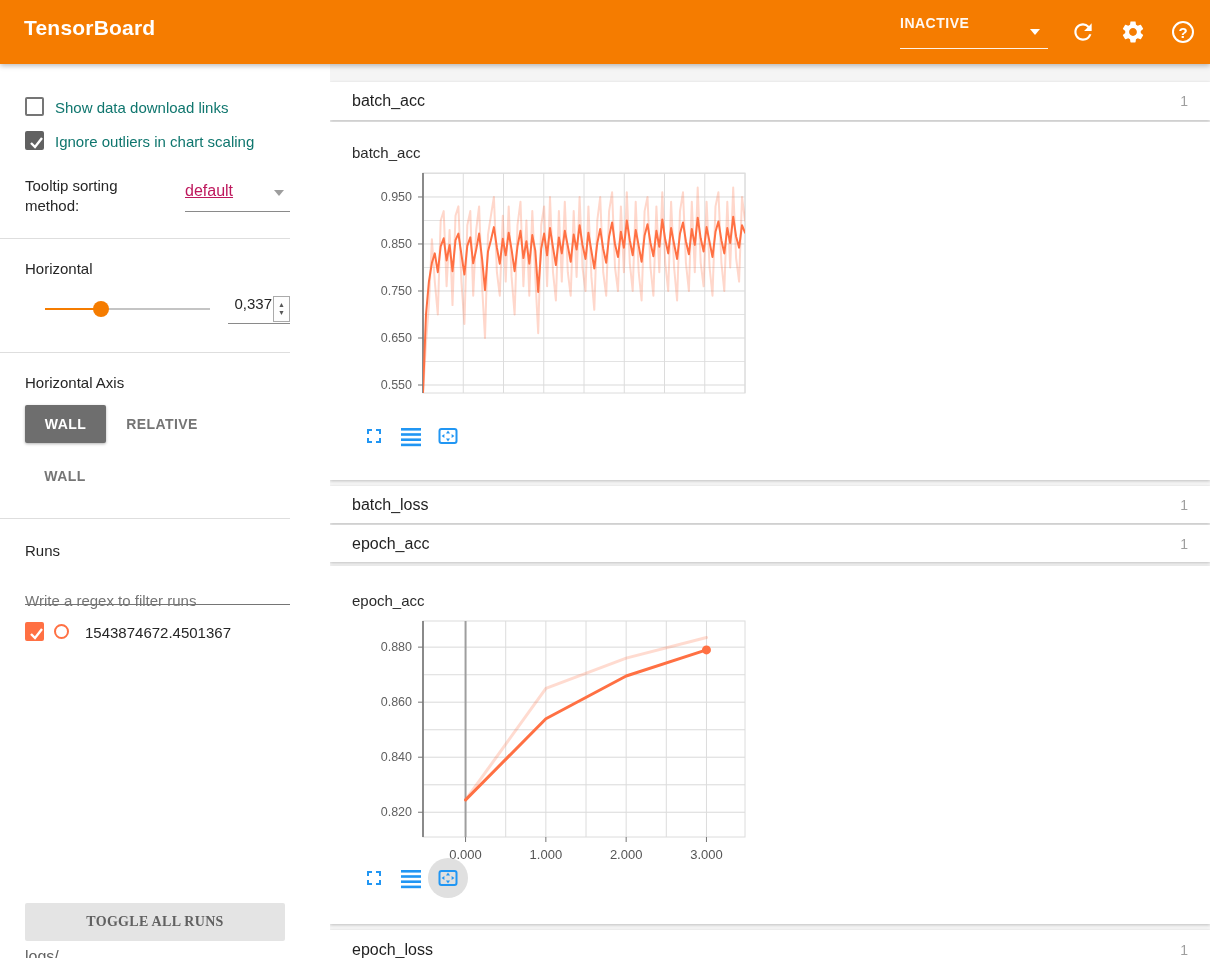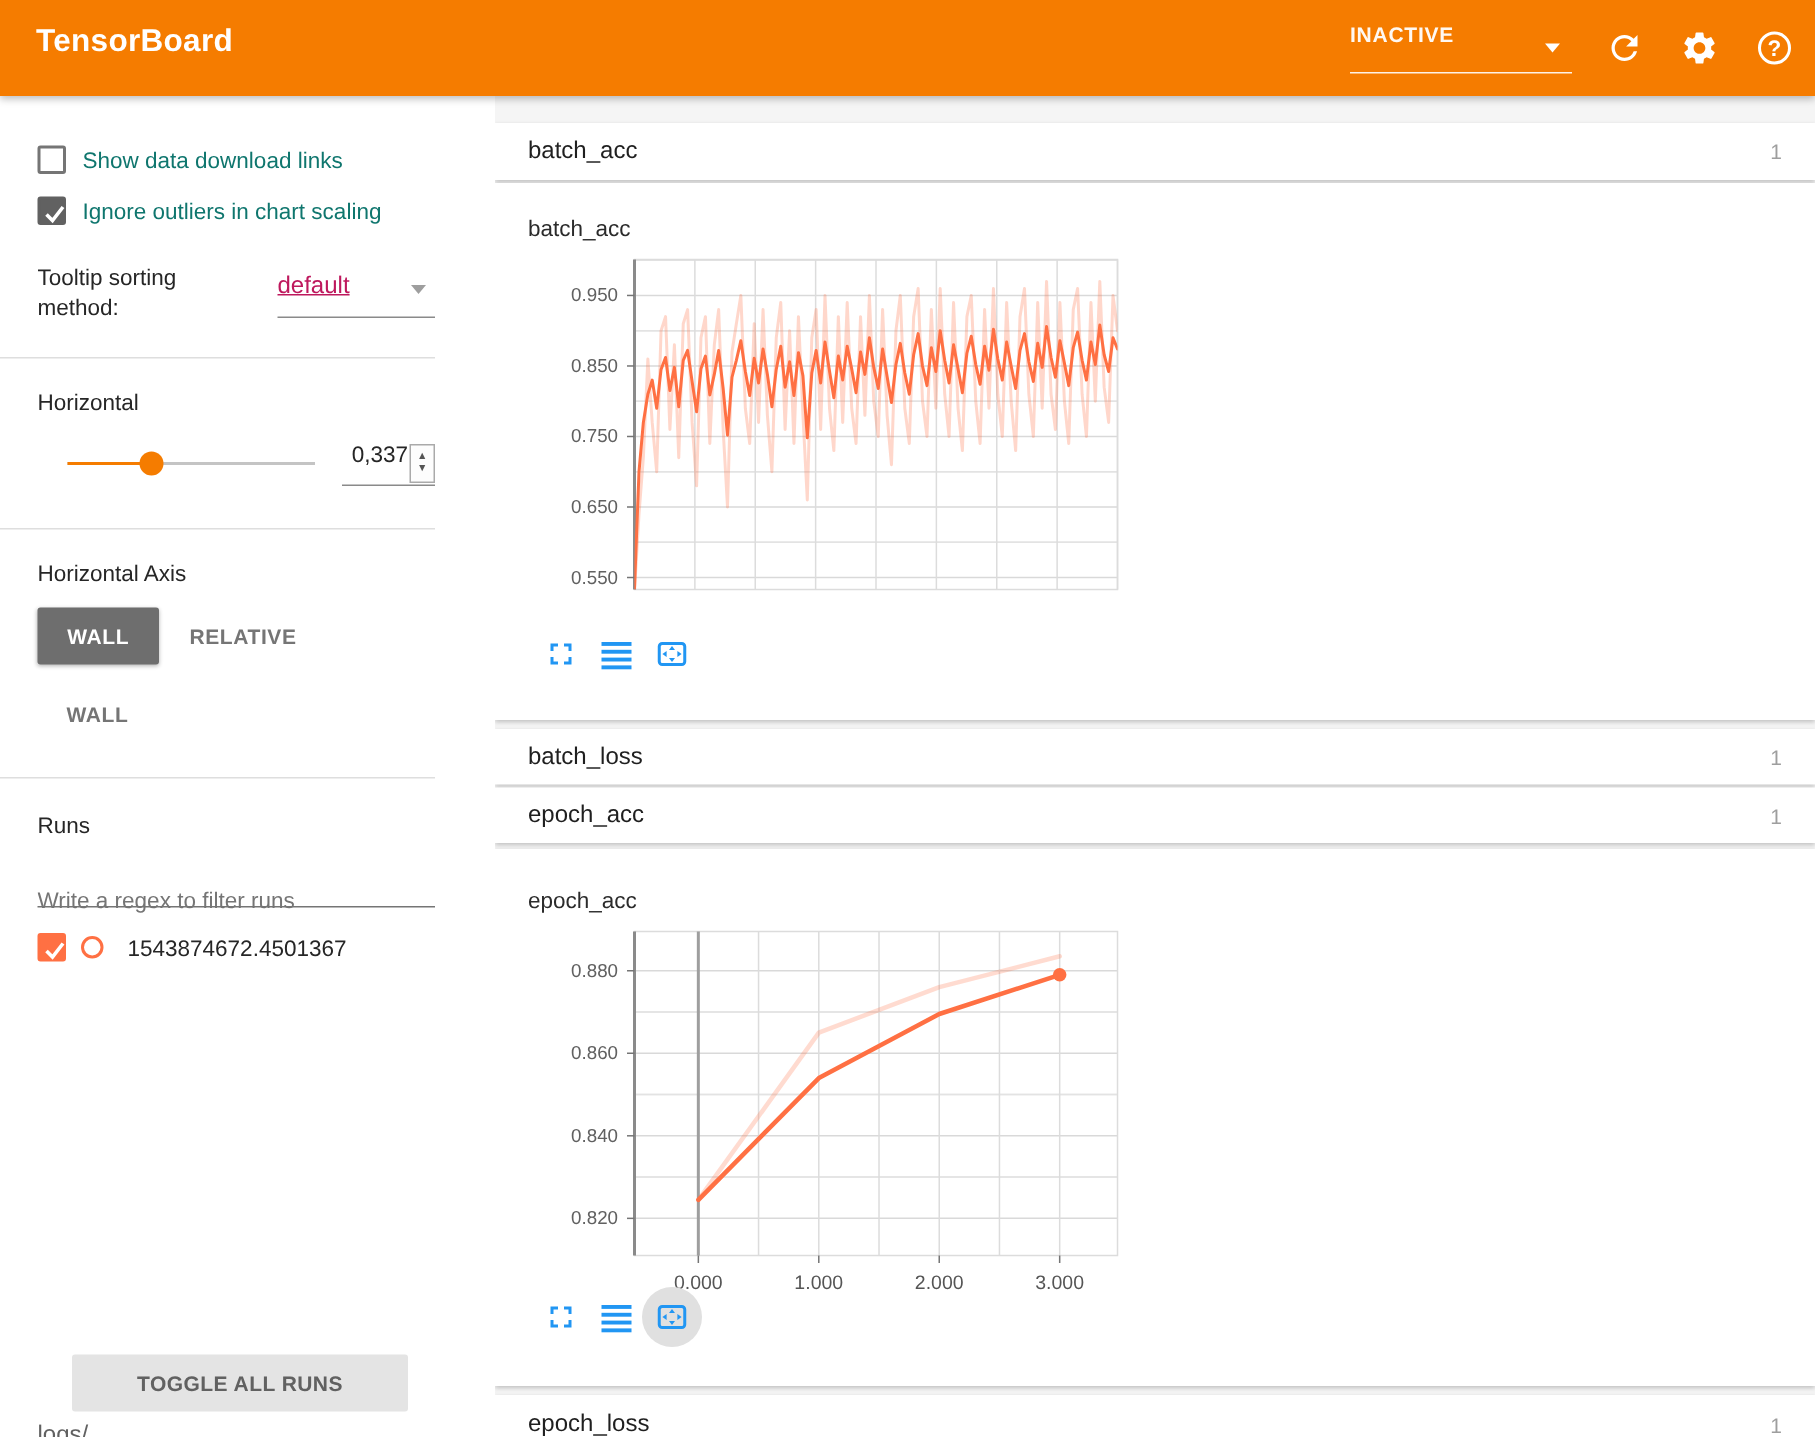--- a/index.html
+++ b/index.html
@@ -61,23 +61,23 @@
               display:flex; align-items:center; justify-content:center; border-radius:2px; }
   .axis-btn.selected { background:#6e6e6e; color:#fff; box-shadow:0 1px 3px rgba(0,0,0,0.3); }
 
   .runs-filter { position:absolute; left:25px; width:265px; border:none; outline:none; background:transparent;
                  font-size:15px; color:#262626; font-family:"Liberation Sans",sans-serif; }
   .runs-filter::placeholder { color:#757575; }
   .runs-underline { position:absolute; left:25px; width:265px; height:1px; background:#757575; }
   .run-circle { position:absolute; left:54px; width:15px; height:15px; border:2px solid #ff7043; border-radius:50%; background:#fff; cursor:pointer; }
   .run-name { position:absolute; left:85px; font-size:15px; color:#262626; }
 
-  .toggle-all { position:absolute; left:25px; width:224px; height:38px; background:#e4e4e4; border:none; border-radius:2px;
+  .toggle-all { position:absolute; left:25px; width:260px; height:38px; background:#e4e4e4; border:none; border-radius:2px;
                 color:#616161; font-size:14px; font-weight:700; letter-spacing:0.3px; cursor:pointer;
-                font-family:Liberation Sans, sans-serif;margin-left:23px; }
+                font-family:Liberation Serif, serif; }
   .logs-footer { position:absolute; left:25px; font-size:16px; color:#616161; }
 
   
   .card { position:absolute; left:330px; width:880px; background:#fff; box-shadow:0 1px 3px rgba(0,0,0,0.22); }
   .section-header { cursor:pointer; }
   .section-title { position:absolute; left:22px; top:0; bottom:0; display:flex; align-items:center;
                    font-size:16px; color:#1f1f1f; }
   .section-count { position:absolute; right:22px; top:0; bottom:0; display:flex; align-items:center;
                    font-size:14px; color:#9e9e9e; }
   .chart-title { position:absolute; left:22px; font-size:15px; color:#2b2b2b; }

